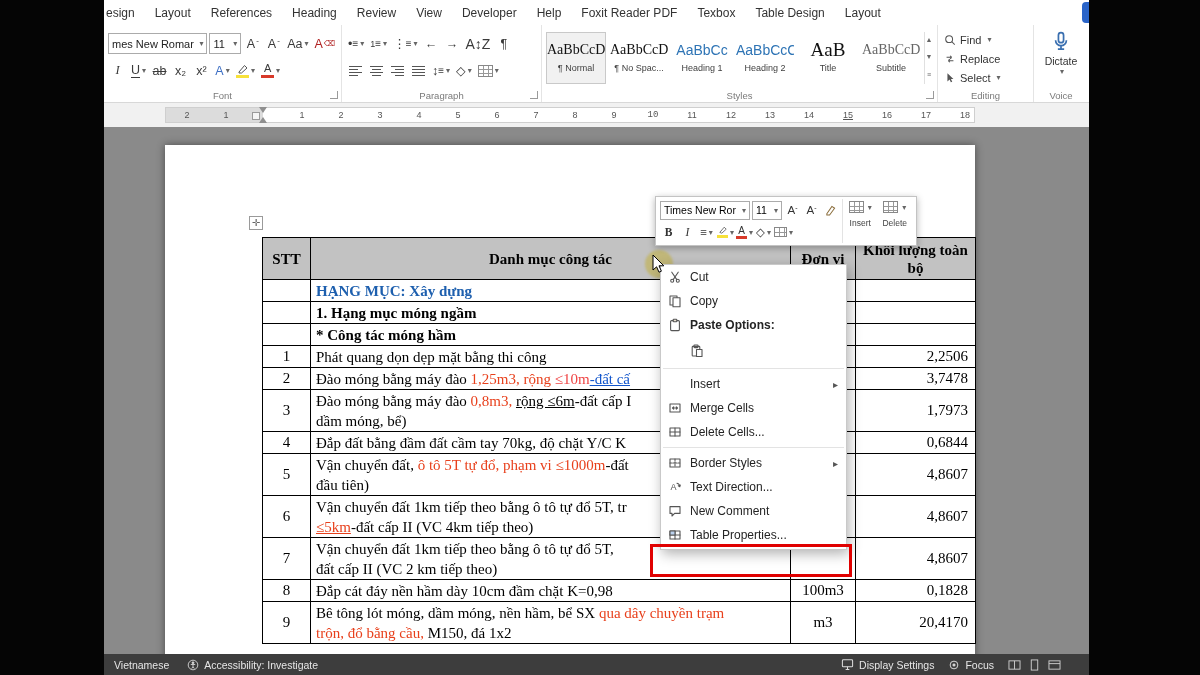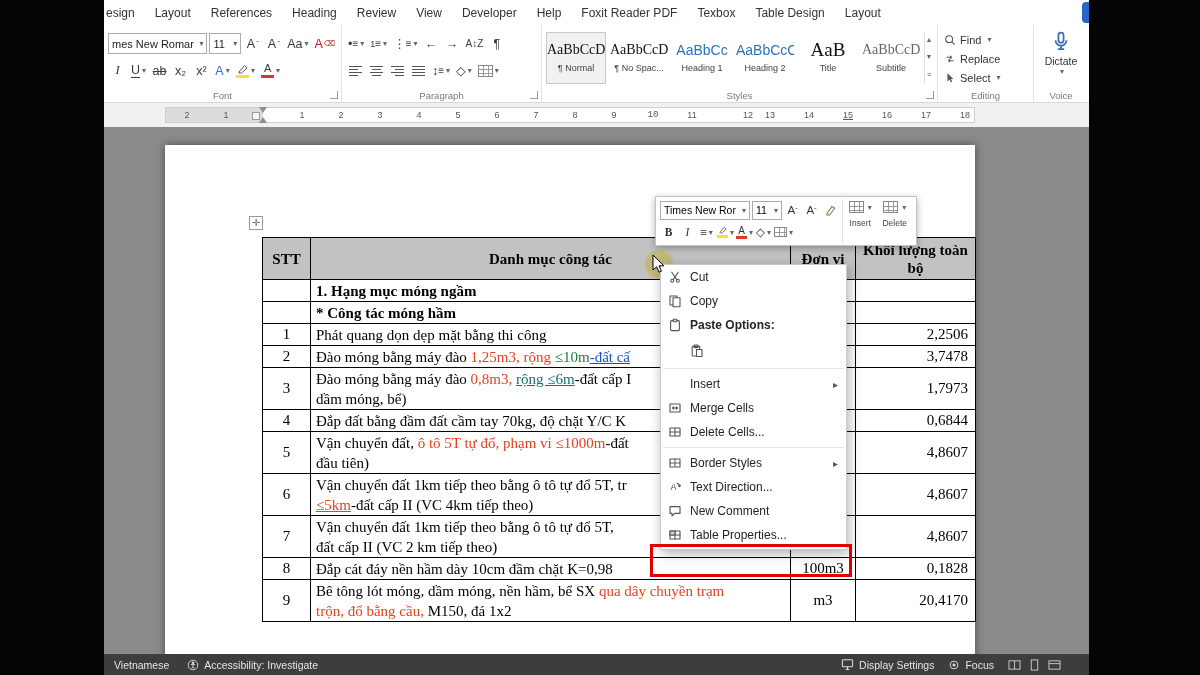--- a/index.html
+++ b/index.html
@@ -195,21 +195,21 @@
         <div class="rrow">
           <span class="rbtn">•<span style="font-size:10px">≡</span><i class="dd">▾</i></span>
           <span class="rbtn">
               <span style="font-size:9px">1</span>
               <span style="font-size:10px">≡</span>
               <i class="dd">▾</i>
             </span>
           <span class="rbtn">⋮<span style="font-size:10px">≡</span><i class="dd">▾</i></span>
           <span class="rbtn">←</span>
           <span class="rbtn">→</span>
-          <span class="rbtn" style="font-size:10px">A↕Z</span>
+          <span class="rbtn" style="font-size:14px">A↕Z</span>
           <span class="rbtn">¶</span>
         </div>
         <div class="rrow">
           <span class="rbtn">
               <span class="al l">
                 <i></i>
                 <i></i>
                 <i></i>
                 <i></i>
               </span>
@@ -343,21 +343,21 @@
           <span class="rnum" style="left: 175px;">2</span>
           <span class="rnum" style="left: 214px;">3</span>
           <span class="rnum" style="left: 253px;">4</span>
           <span class="rnum" style="left: 292px;">5</span>
           <span class="rnum" style="left: 331px;">6</span>
           <span class="rnum" style="left: 370px;">7</span>
           <span class="rnum" style="left: 409px;">8</span>
           <span class="rnum" style="left: 448px;">9</span>
           <span class="rnum" style="left: 487px; font-family: Liberation Mono, monospace;">10</span>
           <span class="rnum" style="left: 526px;">11</span>
-          <span class="rnum" style="left: 565px; margin-left: 17px;">12</span>
+          <span class="rnum" style="left: 565px;">12</span>
           <span class="rnum" style="left: 604px;">13</span>
           <span class="rnum" style="left: 643px;">14</span>
           <span class="rnum" style="left: 682px; text-decoration: underline;">15</span>
           <span class="rnum" style="left: 721px;">16</span>
           <span class="rnum" style="left: 760px;">17</span>
           <span class="rnum" style="left: 799px;">18</span>
         </div>
     </div>
 
     <div class="docarea">
@@ -375,53 +375,61 @@
               <th>STT</th>
               <th>Danh mục công tác</th>
               <th>Đơn vị</th>
               <th>Khối lượng toàn bộ</th>
             </tr>
           </thead>
           <tbody>
               <tr>
                 <td class="c-stt"></td>
                 <td class="c-desc">
-                  <div><span style="font-weight: bold;">1. Hạng mục móng ngầm</span></div>
+                  <div><span style="color: rgb(29, 95, 174); font-weight: bold;">HẠNG MỤC: Xây dựng</span></div>
                 </td>
                 <td class="c-unit"></td>
                 <td class="c-qty"></td>
               </tr>
               <tr>
                 <td class="c-stt"></td>
                 <td class="c-desc">
+                  <div><span style="font-weight: bold;">1. Hạng mục móng ngầm</span></div>
+                </td>
+                <td class="c-unit"></td>
+                <td class="c-qty"></td>
+              </tr>
+              <tr>
+                <td class="c-stt"></td>
+                <td class="c-desc">
                   <div><span style="font-weight: bold;">* Công tác móng hầm</span></div>
                 </td>
                 <td class="c-unit"></td>
                 <td class="c-qty"></td>
               </tr>
               <tr>
                 <td class="c-stt">1</td>
                 <td class="c-desc">
                   <div><span>Phát quang dọn dẹp mặt bằng thi công</span></div>
                 </td>
                 <td class="c-unit"></td>
                 <td class="c-qty">2,2506</td>
               </tr>
               <tr>
                 <td class="c-stt">2</td>
                 <td class="c-desc">
-                  <div><span>Đào móng bằng máy đào </span><span style="color: rgb(232, 64, 28);">1,25m3</span><span style="color: rgb(232, 64, 28);">, rộng </span><span style="color: #15803d;">≤10m</span><span style="color: rgb(17, 85, 204); text-decoration: underline;">-đất cấ</span></div>
+                  <div><span>Đào móng bằng máy đào </span><span style="color: rgb(232, 64, 28);">1,25m3</span><span style="color: rgb(232, 64, 28);">, rộng </span><span style="color: #ef4444;">≤10m</span><span style="color: rgb(17, 85, 204); text-decoration: underline;">-đất cấ</span></div>
                 </td>
                 <td class="c-unit"></td>
                 <td class="c-qty">3,7478</td>
               </tr>
               <tr class="tall">
                 <td class="c-stt">3</td>
                 <td class="c-desc">
-                  <div><span>Đào móng bằng máy đào </span><span style="color: rgb(232, 64, 28);">0,8m3</span><span style="color: rgb(232, 64, 28);">, </span><span style="color: #0f766e; text-decoration: underline;">rộng ≤6m</span><span>-đất cấp I</span></div>
+                  <div><span>Đào móng bằng máy đào </span><span style="color: rgb(232, 64, 28);">0,8m3</span><span style="color: rgb(232, 64, 28);">, </span><span style="color: #000000; text-decoration: underline;">rộng ≤6m</span><span>-đất cấp I</span></div>
                   <div><span>dầm móng, bể)</span></div>
                 </td>
                 <td class="c-unit"></td>
                 <td class="c-qty">1,7973</td>
               </tr>
               <tr>
                 <td class="c-stt">4</td>
                 <td class="c-desc">
                   <div><span>Đắp đất bằng đầm đất cầm tay 70kg, độ chặt Y/C K</span></div>
                 </td>

